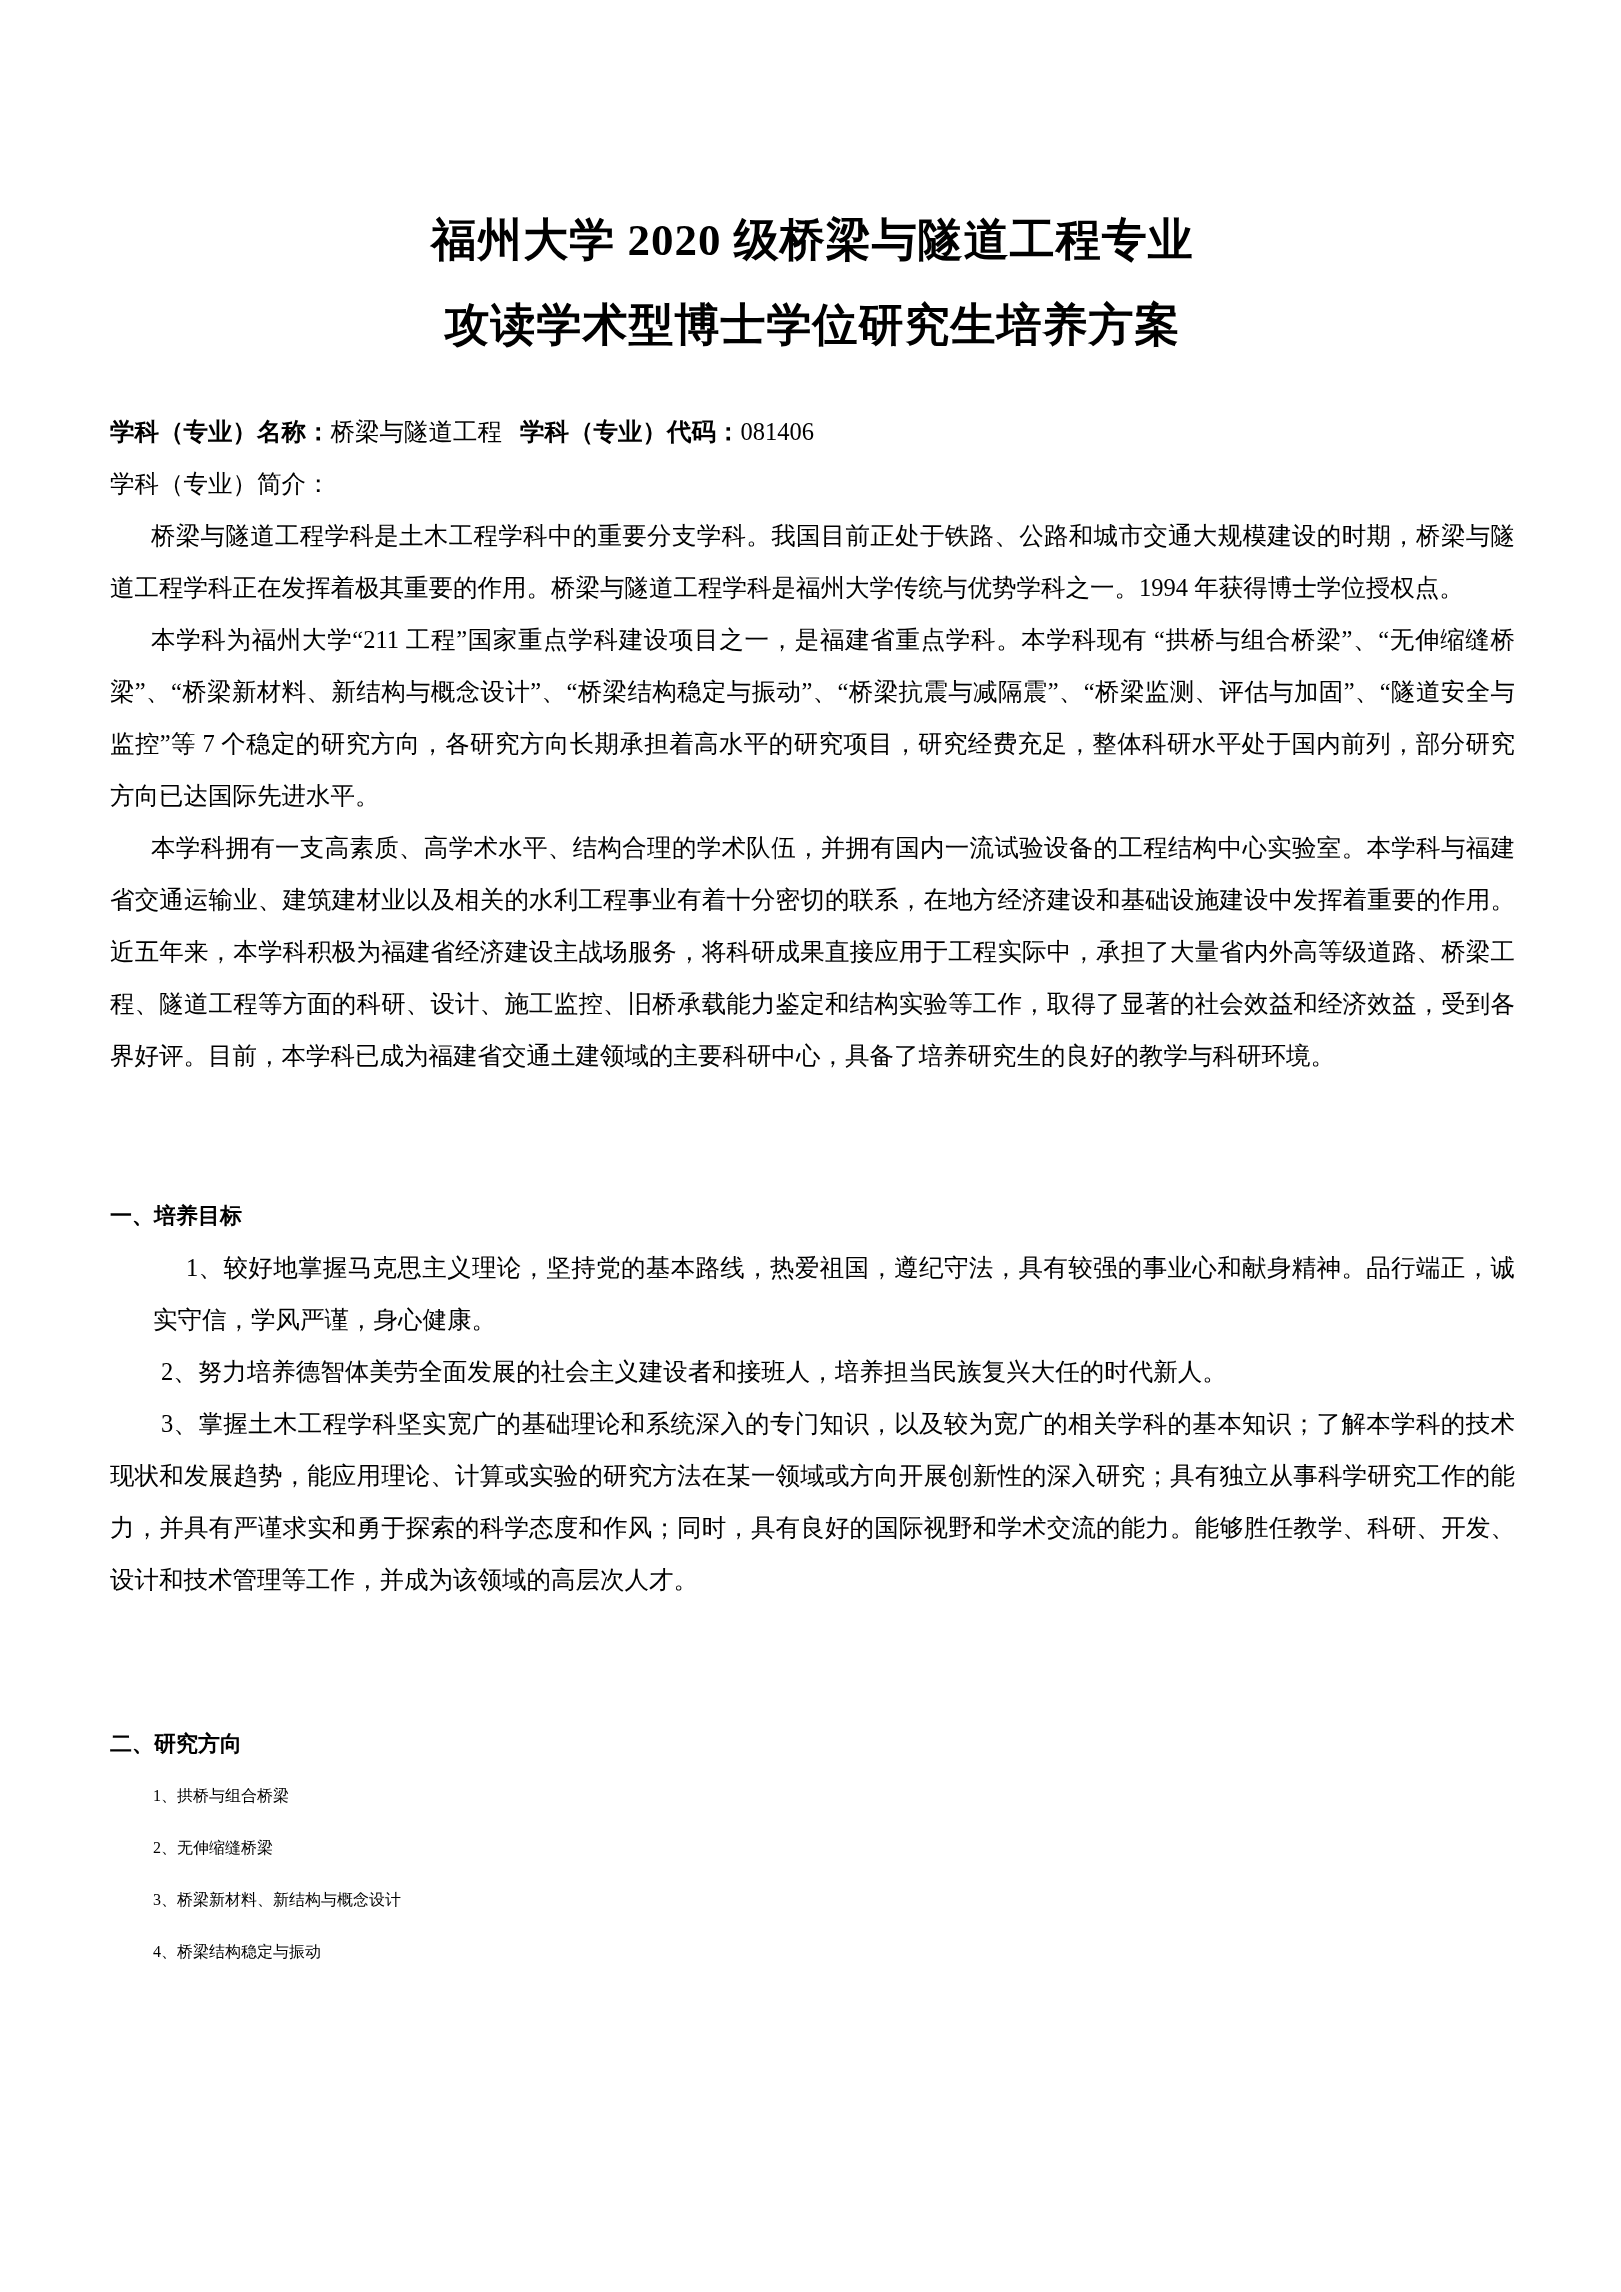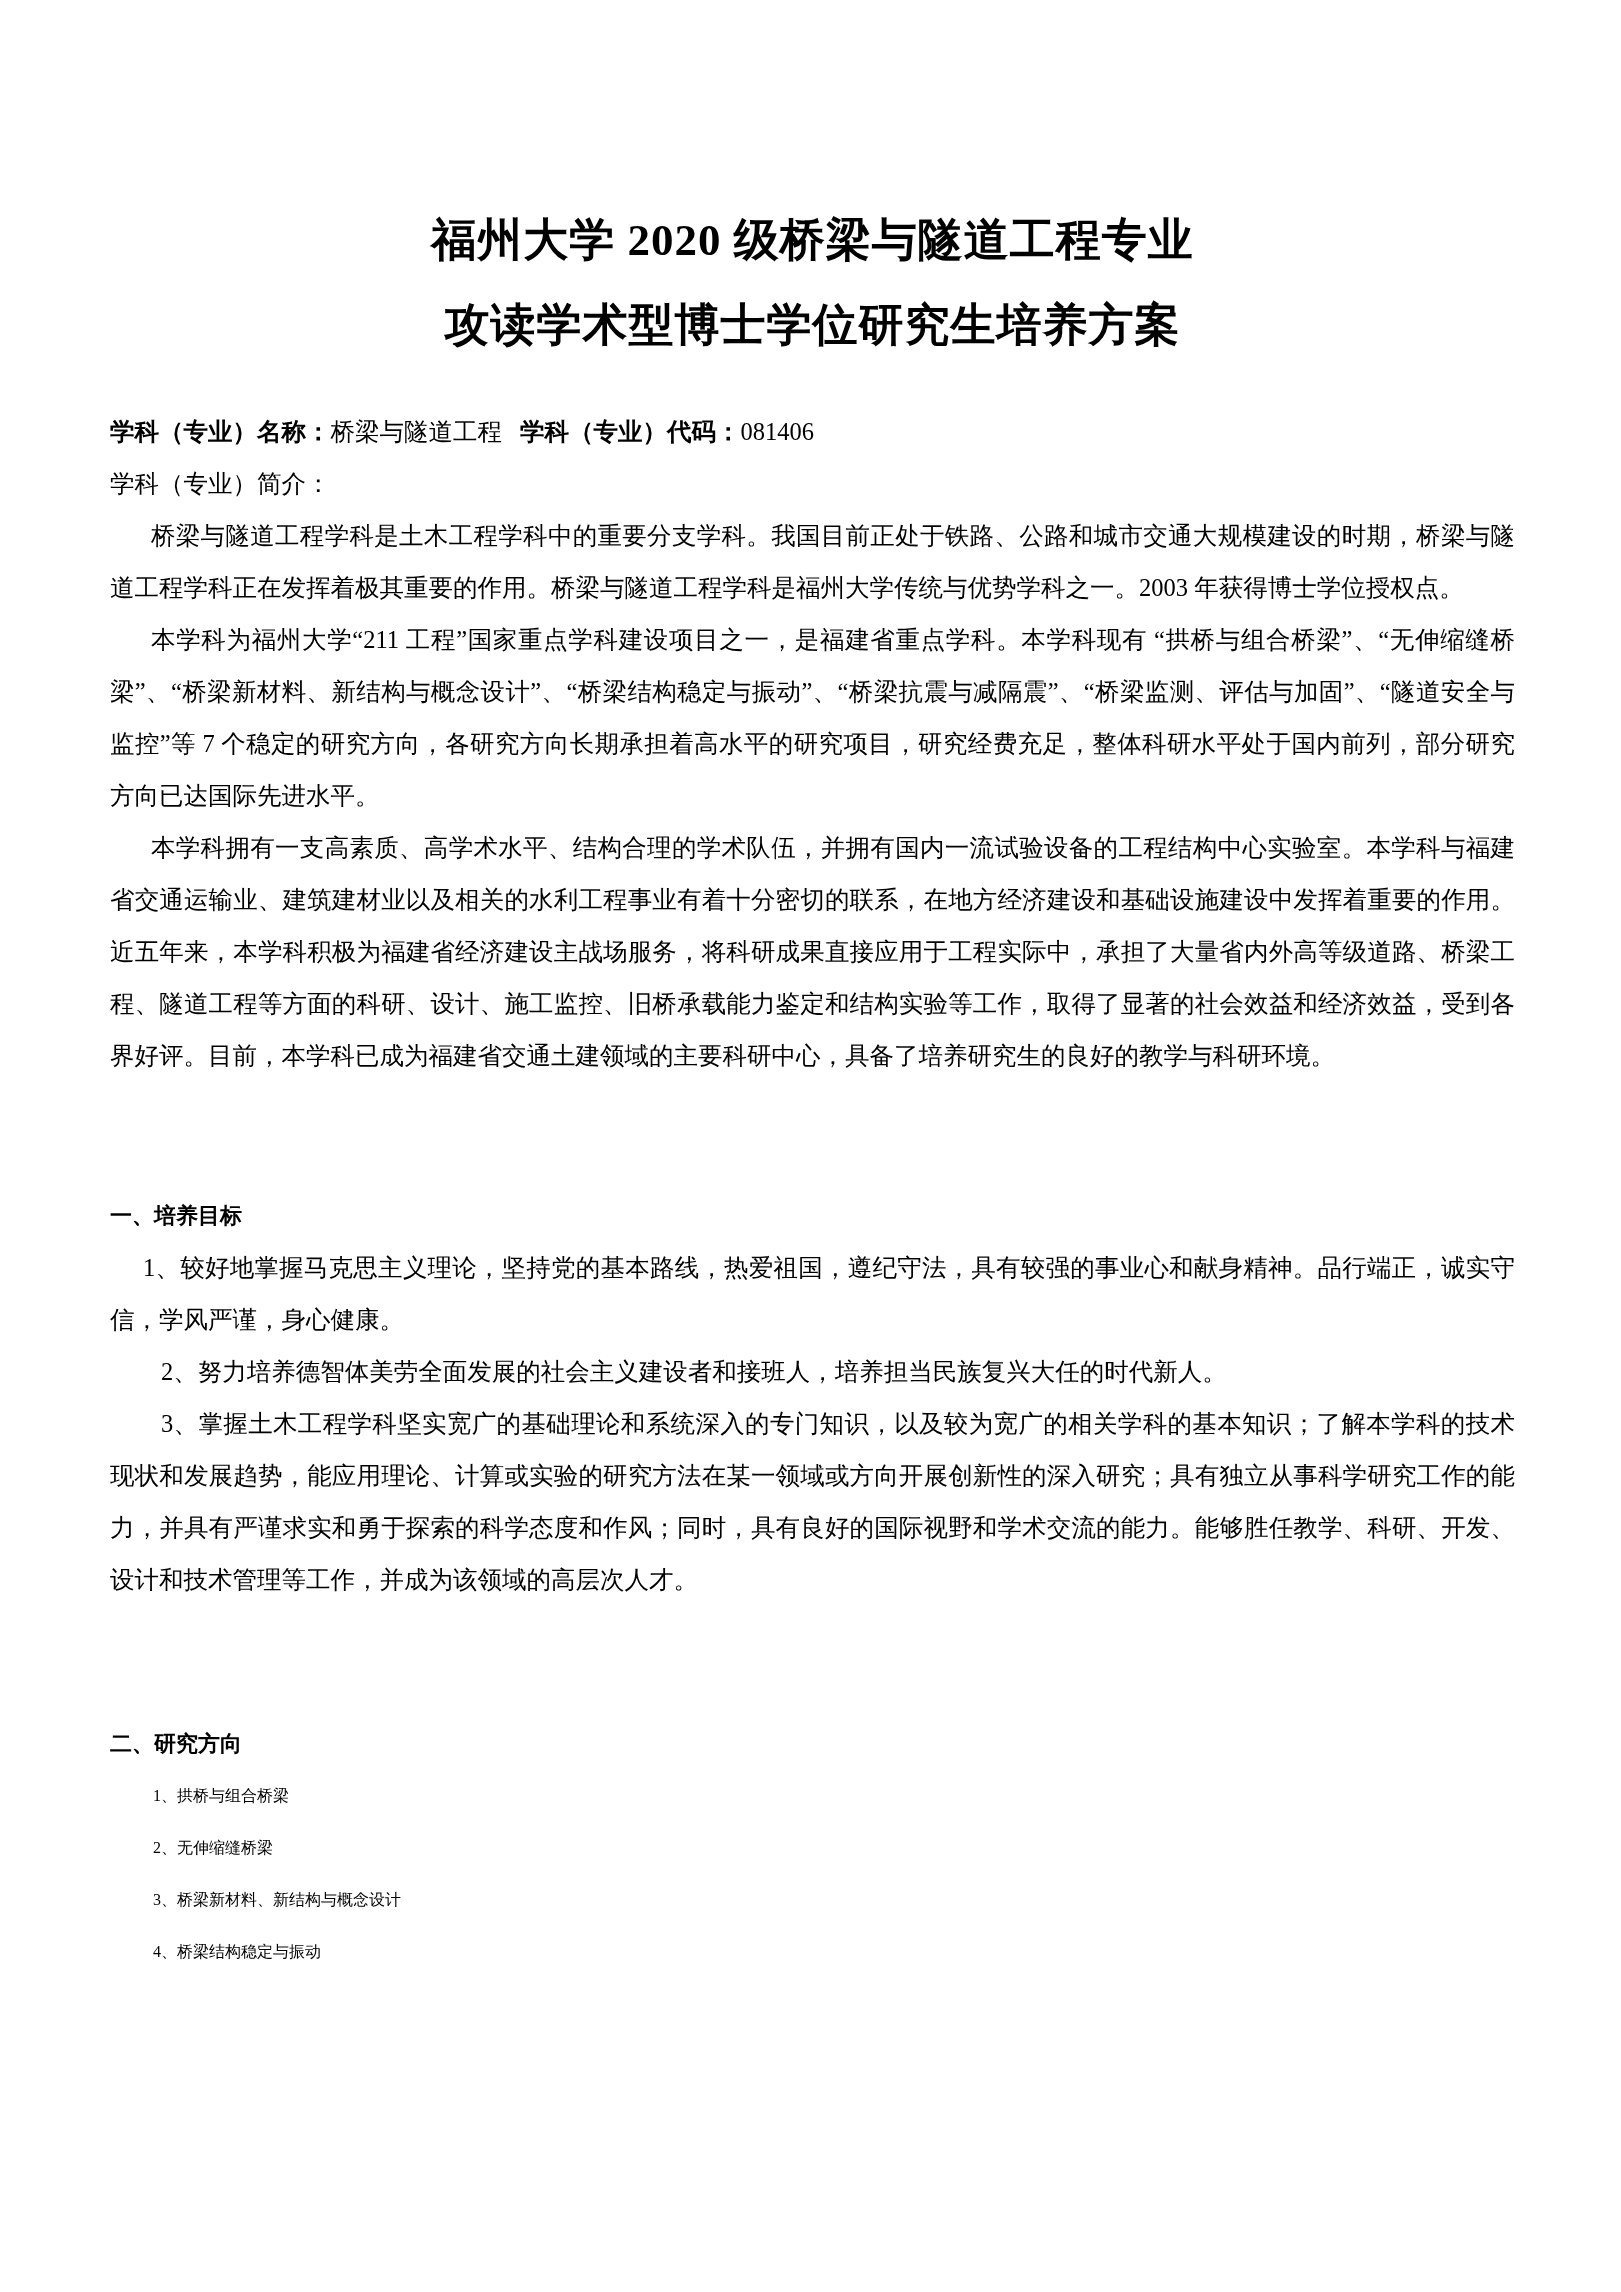--- a/index.html
+++ b/index.html
@@ -61,21 +61,21 @@
   }
   .directions-heading {
     margin-top: 112px;
   }
   .goal-item {
     margin: 0;
     font-size: 24.5px;
     line-height: 52px;
     text-align: justify;
   }
-  .goal-item-1 { text-indent: 33px; }
+  .goal-item-1 { text-indent: 33px; margin-left: 43px; }
   .goal-item-2 { text-indent: 51px; }
   .goal-item-3 { text-indent: 51px; }
   .dir-item {
     margin: 0;
     font-size: 16px;
     line-height: 52px;
     text-indent: 43px;
   }
 </style>
 </head>
@@ -88,21 +88,21 @@
       <span>福州大学 2020 级桥梁与隧道工程专业</span><br>
       <span>攻读学术型博士学位研究生培养方案</span>
     </h1>
 
     <div class="meta-line">
       <span class="meta-label">学科（专业）名称：</span><span>桥梁与隧道工程</span><span class="meta-label meta-code-label">学科（专业）代码：</span><span>081406</span>
     </div>
 
     <div class="intro-label">学科（专业）简介：</div>
 
-    <p class="para">桥梁与隧道工程学科是土木工程学科中的重要分支学科。我国目前正处于铁路、公路和城市交通大规模建设的时期，桥梁与隧道工程学科正在发挥着极其重要的作用。桥梁与隧道工程学科是福州大学传统与优势学科之一。2003 年获得博士学位授权点。</p>
+    <p class="para">桥梁与隧道工程学科是土木工程学科中的重要分支学科。我国目前正处于铁路、公路和城市交通大规模建设的时期，桥梁与隧道工程学科正在发挥着极其重要的作用。桥梁与隧道工程学科是福州大学传统与优势学科之一。1994 年获得博士学位授权点。</p>
     <p class="para">本学科为福州大学“211 工程”国家重点学科建设项目之一，是福建省重点学科。本学科现有 “拱桥与组合桥梁”、“无伸缩缝桥梁”、“桥梁新材料、新结构与概念设计”、“桥梁结构稳定与振动”、“桥梁抗震与减隔震”、“桥梁监测、评估与加固”、“隧道安全与监控”等 7 个稳定的研究方向，各研究方向长期承担着高水平的研究项目，研究经费充足，整体科研水平处于国内前列，部分研究方向已达国际先进水平。</p>
     <p class="para">本学科拥有一支高素质、高学术水平、结构合理的学术队伍，并拥有国内一流试验设备的工程结构中心实验室。本学科与福建省交通运输业、建筑建材业以及相关的水利工程事业有着十分密切的联系，在地方经济建设和基础设施建设中发挥着重要的作用。近五年来，本学科积极为福建省经济建设主战场服务，将科研成果直接应用于工程实际中，承担了大量省内外高等级道路、桥梁工程、隧道工程等方面的科研、设计、施工监控、旧桥承载能力鉴定和结构实验等工作，取得了显著的社会效益和经济效益，受到各界好评。目前，本学科已成为福建省交通土建领域的主要科研中心，具备了培养研究生的良好的教学与科研环境。</p>
 
     <div class="section-heading goals-heading">一、培养目标</div>
     <p class="goal-item goal-item-1">1、较好地掌握马克思主义理论，坚持党的基本路线，热爱祖国，遵纪守法，具有较强的事业心和献身精神。品行端正，诚实守信，学风严谨，身心健康。</p>
     <p class="goal-item goal-item-2">2、努力培养德智体美劳全面发展的社会主义建设者和接班人，培养担当民族复兴大任的时代新人。</p>
     <p class="goal-item goal-item-3">3、掌握土木工程学科坚实宽广的基础理论和系统深入的专门知识，以及较为宽广的相关学科的基本知识；了解本学科的技术现状和发展趋势，能应用理论、计算或实验的研究方法在某一领域或方向开展创新性的深入研究；具有独立从事科学研究工作的能力，并具有严谨求实和勇于探索的科学态度和作风；同时，具有良好的国际视野和学术交流的能力。能够胜任教学、科研、开发、设计和技术管理等工作，并成为该领域的高层次人才。</p>
 
     <div class="section-heading directions-heading">二、研究方向</div>
     <p class="dir-item">1、拱桥与组合桥梁</p>

